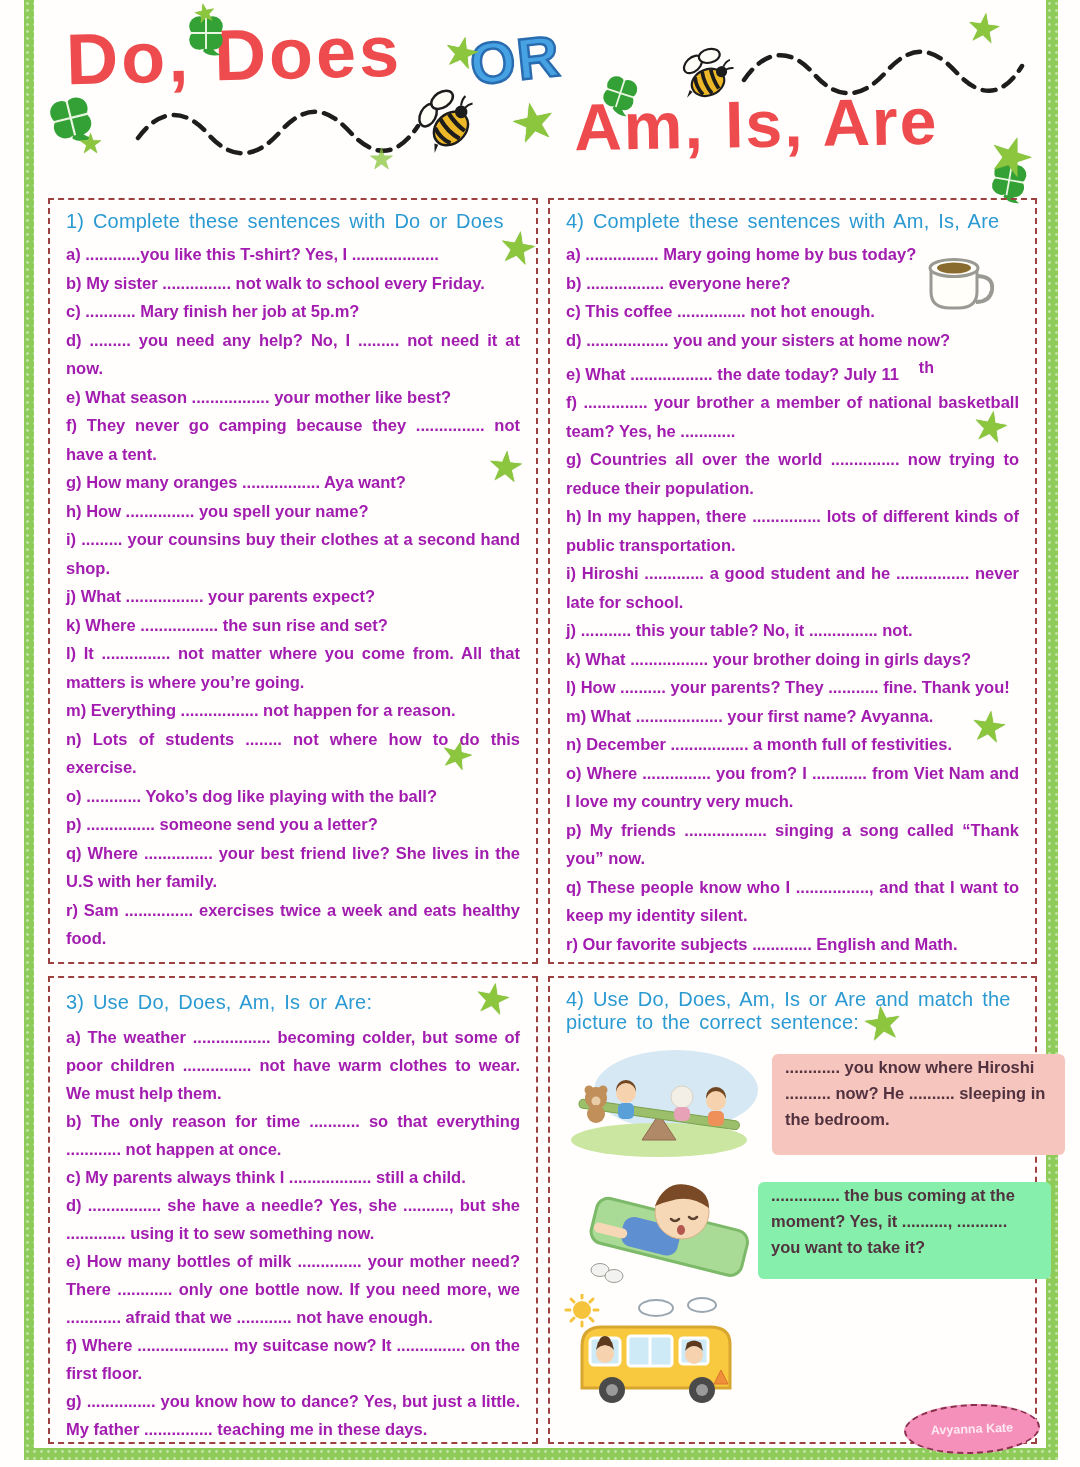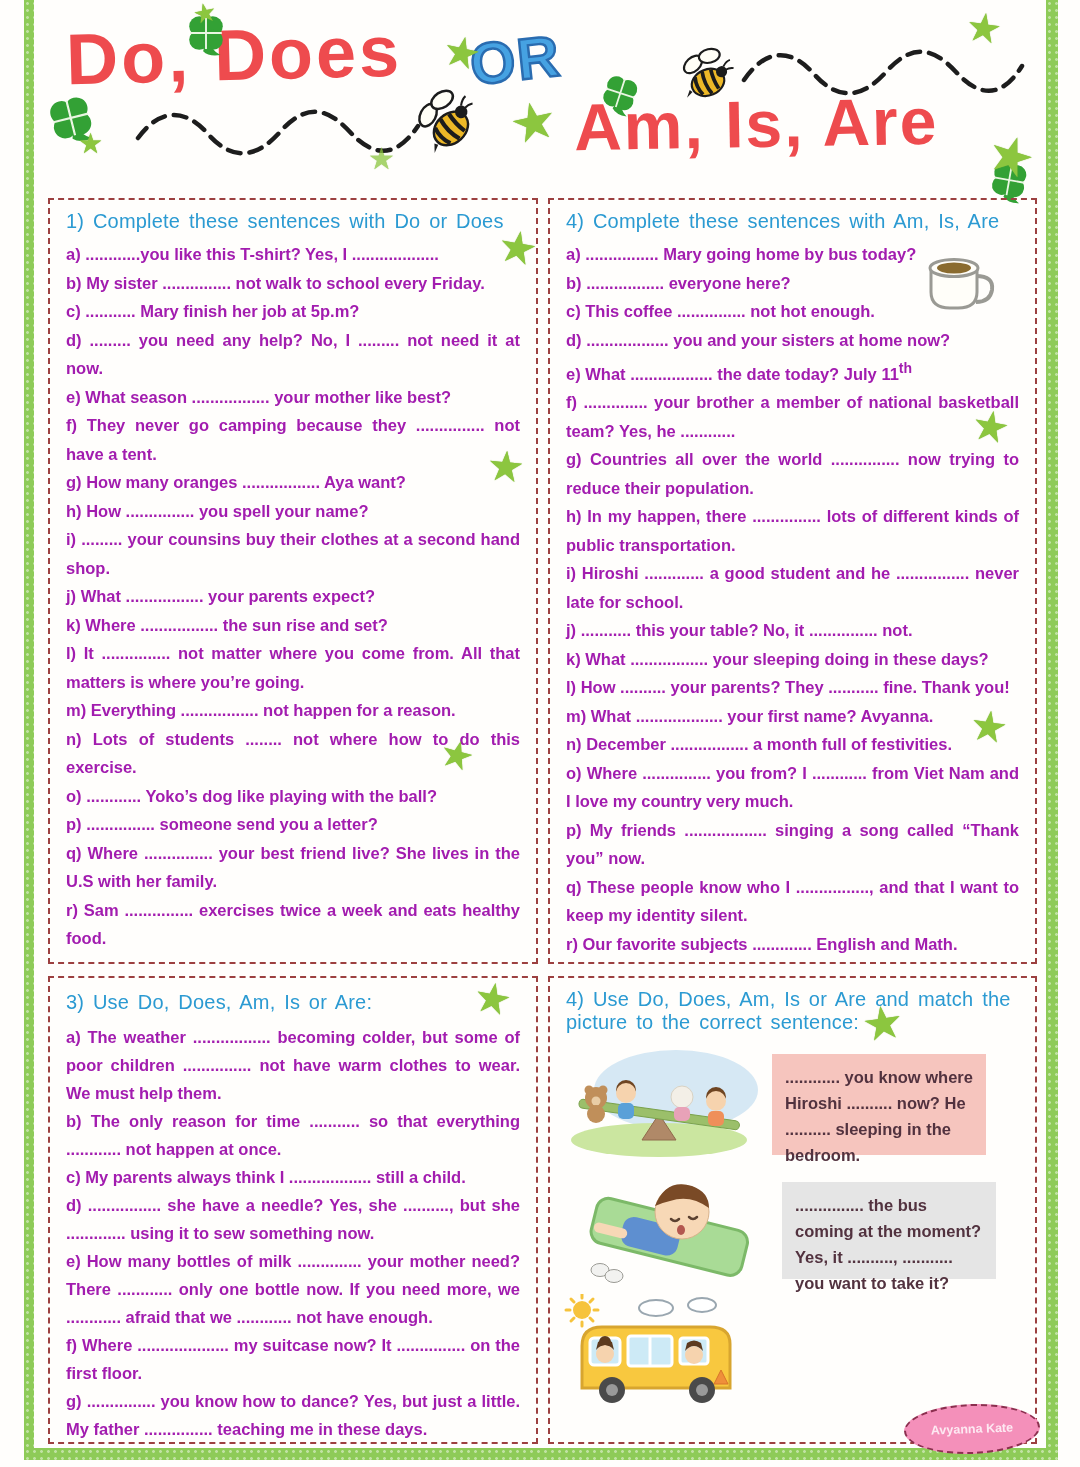--- a/index.html
+++ b/index.html
@@ -24,26 +24,26 @@
   
   .section{position:absolute;border:2.5px dashed #9c4040;background:transparent;
            padding:8px 16px 6px 16px;box-sizing:border-box;overflow:hidden;}
   .sec1{left:48px;top:198px;width:490px;height:766px;}
   .sec2{left:548px;top:198px;width:489px;height:766px;}
   .sec3{left:48px;top:976px;width:490px;height:468px;}
   .sec4{left:548px;top:976px;width:489px;height:468px;overflow:visible;}
   .sec-h{font-size:20px;font-weight:400;color:#2b9ad2;margin:2px 0 7px 0;word-spacing:3px;letter-spacing:.2px;}
   .section p{margin:0;font-size:16.5px;line-height:28.5px;font-weight:700;color:#a21caf;
              text-align:justify;}
-  .section p sup{font-size:14px;font-weight:700;}
-  
-  .match-box{position:absolute;width:214px;padding:10px 13px;box-sizing:border-box;border-radius:0;
+  .section p sup{font-size:16px;font-weight:700;margin-left:20px;}
+  
+  .match-box{position:absolute;width:293px;padding:0 13px;box-sizing:border-box;border-radius:6px;
              font-size:16.5px;line-height:26px;font-weight:700;color:#52323f;}
   .mb1{left:222px;top:76px;height:101px;background:#f6c5be;}
-  .mb2{left:232px;top:204px;height:97px;background:#e5e5e5;}
+  .mb2{left:208px;top:204px;height:97px;background:#86efac;}
   .mb3{left:222px;top:328px;height:96px;background:#f5aed2;}
   .m-img{position:absolute;}
   .badge{position:absolute;left:354px;top:426px;width:132px;height:46px;background:#f490ba;
          border:2.5px dashed #8c2f4f;border-radius:50%;display:flex;align-items:center;justify-content:center;
          font-size:12.5px;font-weight:700;color:#fde9f2;z-index:5;transform:rotate(-2deg);}
 </style>
 </head>
 <body>
 
 <div class="page">
@@ -149,21 +149,21 @@
     <p>a) ................ Mary going home by bus today?</p>
     <p>b) ................. everyone here?</p>
     <p>c) This coffee ............... not hot enough.</p>
     <p>d) .................. you and your sisters at home now?</p>
     <p><span>e) What .................. the date today? July 11</span><sup>th</sup></p>
     <p>f) .............. your brother a member of national basketball team? Yes, he ............</p>
     <p>g) Countries all over the world ............... now trying to reduce their population.</p>
     <p>h) In my happen, there ............... lots of different kinds of public transportation.</p>
     <p>i) Hiroshi ............. a good student and he ................ never late for school.</p>
     <p>j) ........... this your table? No, it ............... not.</p>
-    <p>k) What ................. your sleeping doing in these days?</p>
+    <p>k) What ................. your brother doing in girls days?</p>
     <p>l) How .......... your parents? They ........... fine. Thank you!</p>
     <p>m) What ................... your first name? Avyanna.</p>
     <p>n) December ................. a month full of festivities.</p>
     <p>o) Where ............... you from? I ............ from Viet Nam and I love my country very much.</p>
     <p>p) My friends .................. singing a song called “Thank you” now.</p>
     <p>q) These people know who I ................, and that I want to keep my identity silent.</p>
     <p>r) Our favorite subjects ............. English and Math.</p>
 
     <svg style="position:absolute;left:372px;top:48px;width:82px;height:74px" viewBox="0 0 82 74">
       <path d="M54 28 q18 0 16 14 q-2 12 -16 12" fill="none" stroke="#9a9a94" stroke-width="4"></path>

